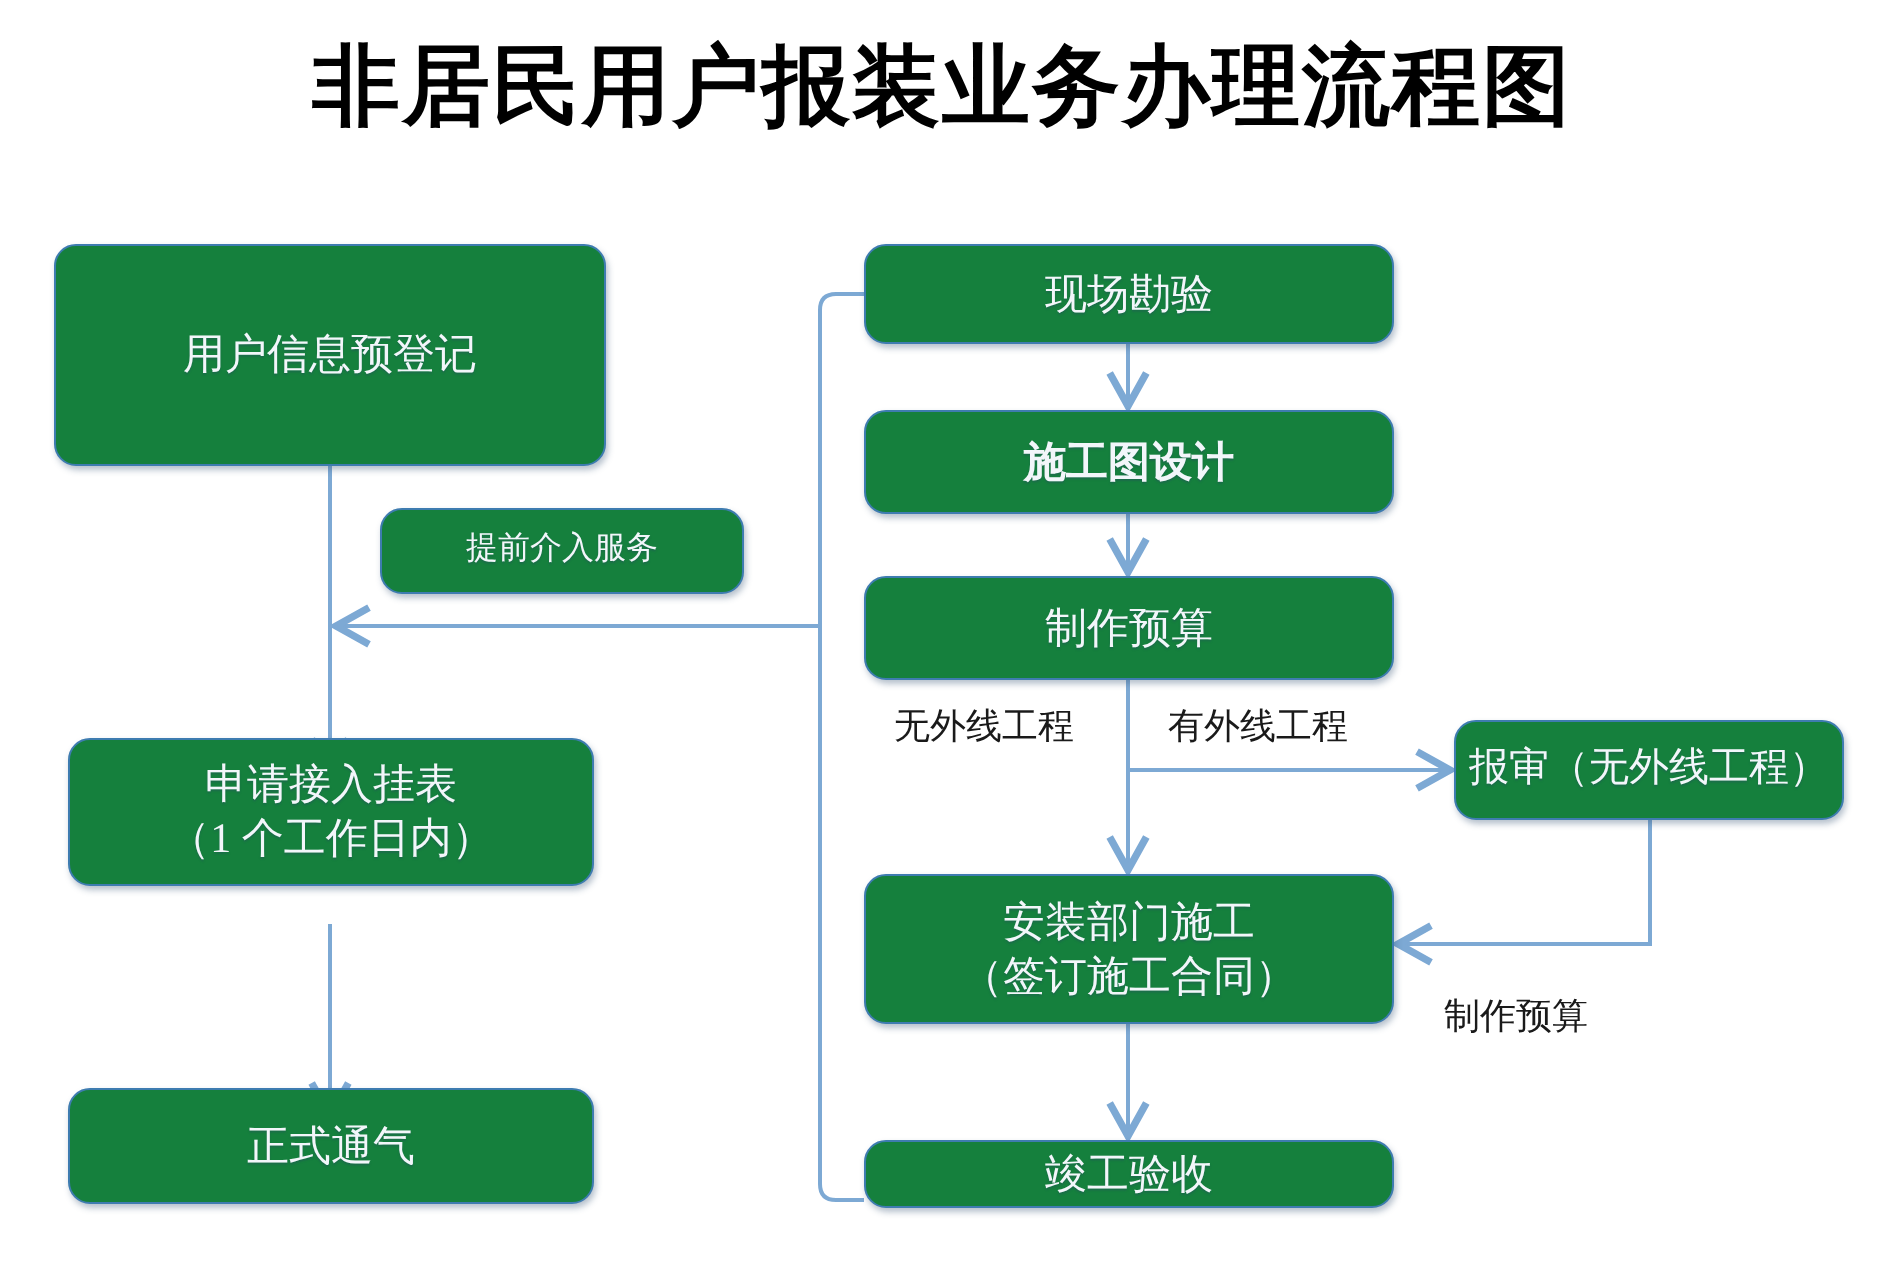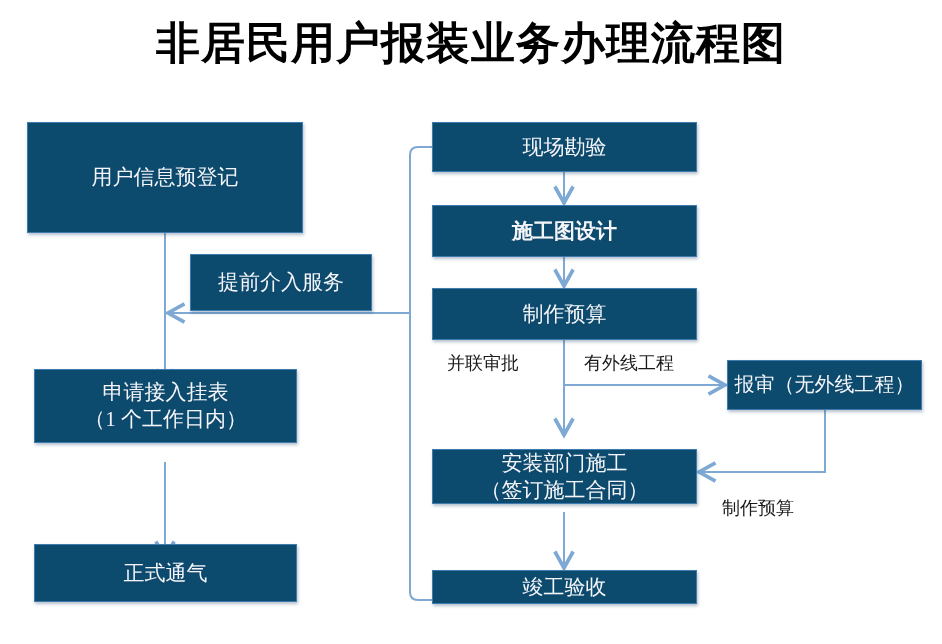--- a/index.html
+++ b/index.html
@@ -26,23 +26,23 @@
     text-align: center;
     font-size: 44px;
     font-weight: bold;
     color: #000000;
     letter-spacing: 1px;
     font-family: "Liberation Serif", "DejaVu Serif", serif;
   }
   .node {
     position: absolute;
     box-sizing: border-box;
-    background: #0c4a6e;
+    background: #15803d;
     border: 1px solid #3E7CB0;
-    border-radius: 0;
+    border-radius: 11px;
     color: #F2F6FA;
     display: flex;
     align-items: center;
     justify-content: center;
     text-align: center;
     font-size: 21px;
     line-height: 1.28;
     font-family: "Liberation Serif", "DejaVu Serif", serif;
     box-shadow: 1px 2px 3px rgba(60,90,120,0.38);
     padding: 2px 6px;
@@ -100,39 +100,39 @@
 
     <line x1="564" y1="385" x2="725" y2="385" marker-end="url(#arrow)"></line>
 
     <path d="M 825 410 L 825 472 L 699 472" marker-end="url(#arrow)"></path>
 
     <line x1="564" y1="512" x2="564" y2="568" marker-end="url(#arrow)"></line>
   </svg>
 
   <div class="node" style="left:27px; top:122px; width:276px; height:111px;">用户信息预登记</div>
 
-  <div class="node" style="left:190px; top:254px; width:182px; height:57px; font-size:21px;">提前介入服务</div>
+  <div class="node" style="left:190px; top:254px; width:182px; height:43px; font-size:16px;">提前介入服务</div>
 
   <div class="node" style="left:34px; top:369px; width:263px; height:74px;">申请接入挂表
 （1 个工作日内）</div>
 
   <div class="node" style="left:34px; top:544px; width:263px; height:58px;">正式通气</div>
 
   <div class="node" style="left:432px; top:122px; width:265px; height:50px;">现场勘验</div>
 
   <div class="node" style="left:432px; top:205px; width:265px; height:52px;font-weight:bold;">施工图设计</div>
 
   <div class="node" style="left:432px; top:288px; width:265px; height:52px;">制作预算</div>
 
   <div class="node" style="left:727px; top:360px; width:195px; height:50px; font-size:20px;">报审（无外线工程）</div>
 
-  <div class="node" style="left:432px; top:437px; width:265px; height:55px;margin-top:12px;">安装部门施工
+  <div class="node" style="left:432px; top:437px; width:265px; height:75px;">安装部门施工
 （签订施工合同）</div>
 
   <div class="node" style="left:432px; top:570px; width:265px; height:34px;">竣工验收</div>
 
-  <div class="edge-label" style="left:447px; top:351px;">并联审批</div>
+  <div class="edge-label" style="left:447px; top:351px;">无外线工程</div>
 
   <div class="edge-label" style="left:572px; top:351px;margin-left:12px;">有外线工程</div>
 
   <div class="edge-label" style="left:722px; top:496px;">制作预算</div>
 
 </div>
 
 </body></html>

